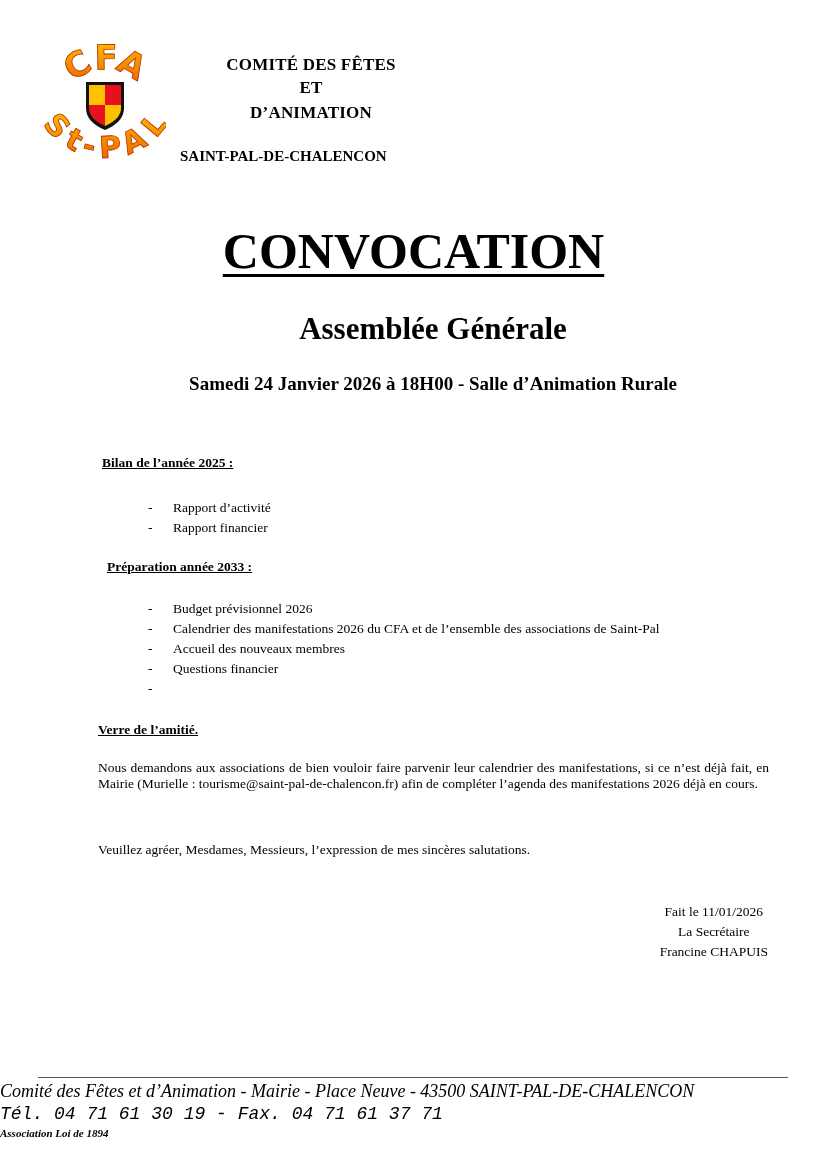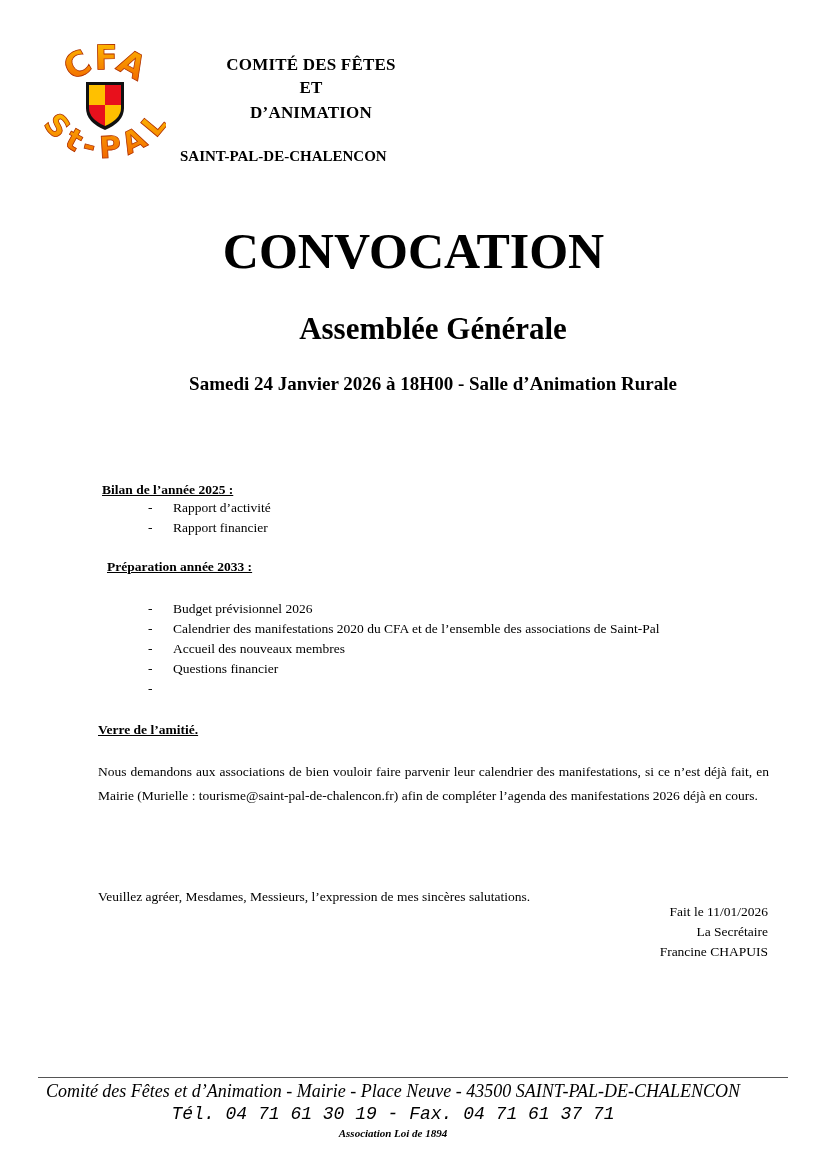--- a/index.html
+++ b/index.html
@@ -5,37 +5,37 @@
   html, body { margin: 0; padding: 0; background: #ffffff; }
   body { width: 827px; height: 1169px; position: relative; overflow: hidden; font-family: "Liberation Serif", "DejaVu Serif", serif; color: #000; }
   .abs { position: absolute; }
   #logo { left: 44px; top: 42px; width: 122px; height: 128px; }
   .hdr { left: 180px; width: 262px; text-align: center; font-weight: bold; font-family: Liberation Serif, serif; font-size: 17px; letter-spacing: 0.2px; }
   #org1 { top: 55px; }
   #org2 { top: 78px; }
   #org3 { top: 103px; }
   #town { left: 180px; width: 262px; top: 148px; text-align: left; font-weight: bold; font-size: 15px; }
   #title { left: 0; width: 827px; top: 222px; text-align: center; font-weight: bold; font-size: 50px; }
-  #title span { text-decoration-thickness: 3px; text-underline-offset: 6px; }
+  #title span { text-decoration: underline; text-decoration-thickness: 3px; text-underline-offset: 6px; }
   #subtitle { left: 0; width: 866px; top: 311px; text-align: center; font-weight: bold; font-size: 31px; }
   #dateline { left: 0; width: 866px; top: 373px; text-align: center; font-weight: bold; font-size: 19px; }
   .sec { font-weight: bold; font-size: 13.5px; text-decoration: underline; }
-  #sec1 { left: 102px; top: 482px; }
+  #sec1 { left: 102px; top: 455px; }
   #sec2 { left: 107px; top: 559px; }
   #sec3 { left: 98px; top: 722px; }
   .list { font-size: 13.5px; line-height: 20px; }
   .list .item { position: relative; padding-left: 25px; white-space: nowrap; }
   .list .dash { position: absolute; left: 0; }
   #list1 { left: 148px; top: 498px; }
   #list2 { left: 148px; top: 599px; }
-  #para { left: 98px; top: 760px; width: 671px; font-size: 13.5px; line-height: 24px; text-align: justify; }
-  #closing { left: 98px; top: 842px; font-size: 13.5px; margin-top: 47px; }
-  #sign { right: 59px; top: 902px; text-align: right; font-size: 13.5px; line-height: 20px; }
+  #para { left: 98px; top: 760px; width: 671px; font-size: 13.5px; line-height: 16px; text-align: justify; }
+  #closing { left: 98px; top: 842px; font-size: 13.5px; }
+  #sign { right: 59px; top: 902px; text-align: center; font-size: 13.5px; line-height: 20px; }
   #footline { left: 38px; top: 1077px; width: 750px; border-top: 1px solid #555; }
-  .foot { left: 0; width: 786px; text-align: center; font-style: italic; }
+  .foot { left: 0; width: 786px; text-align: left; font-style: italic; }
   #foot1 { top: 1081px; font-size: 18px; }
   #foot2 { top: 1104px; font-size: 18px; font-family: Liberation Mono, monospace; }
   #foot3 { top: 1127px; font-size: 11px; font-weight: bold; }
 </style>
 </head>
 <body>
 
 <div id="logo" class="abs">
   <svg width="122" height="128" viewBox="0 0 122 128">
     <defs>
@@ -78,21 +78,21 @@
 
 <div id="sec1" class="abs sec">Bilan de l’année 2025 :</div>
 <div id="list1" class="abs list">
   <div class="item"><span class="dash">-</span><span>Rapport d’activité</span></div>
   <div class="item"><span class="dash">-</span><span>Rapport financier</span></div>
 </div>
 
 <div id="sec2" class="abs sec">Préparation année 2033 :</div>
 <div id="list2" class="abs list">
   <div class="item"><span class="dash">-</span><span>Budget prévisionnel 2026</span></div>
-  <div class="item"><span class="dash">-</span><span>Calendrier des manifestations 2020 du CFA et de l’ensemble des associations de Saint-Pal</span></div>
+  <div class="item"><span class="dash">-</span><span>Calendrier des manifestations 2026 du CFA et de l’ensemble des associations de Saint-Pal</span></div>
   <div class="item"><span class="dash">-</span><span>Accueil des nouveaux membres</span></div>
   <div class="item"><span class="dash">-</span><span>Questions financier</span></div>
   <div class="item"><span class="dash">-</span></div>
 </div>
 
 <div id="sec3" class="abs sec">Verre de l’amitié.</div>
 
 <div id="para" class="abs">Nous demandons aux associations de bien vouloir faire parvenir leur calendrier des manifestations, si ce n’est déjà fait, en Mairie (Murielle : tourisme@saint-pal-de-chalencon.fr) afin de compléter l’agenda des manifestations 2026 déjà en cours.</div>
 <div id="closing" class="abs">Veuillez agréer, Mesdames, Messieurs, l’expression de mes sincères salutations.</div>
 

